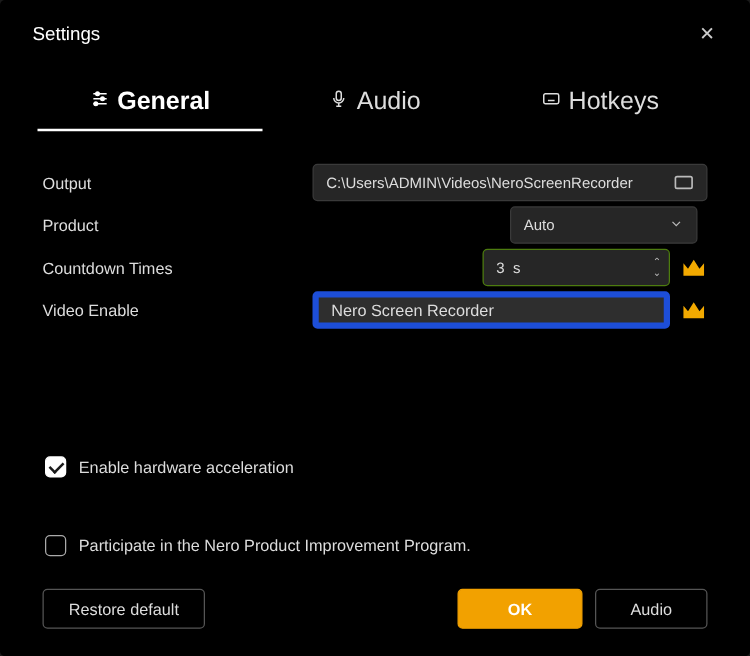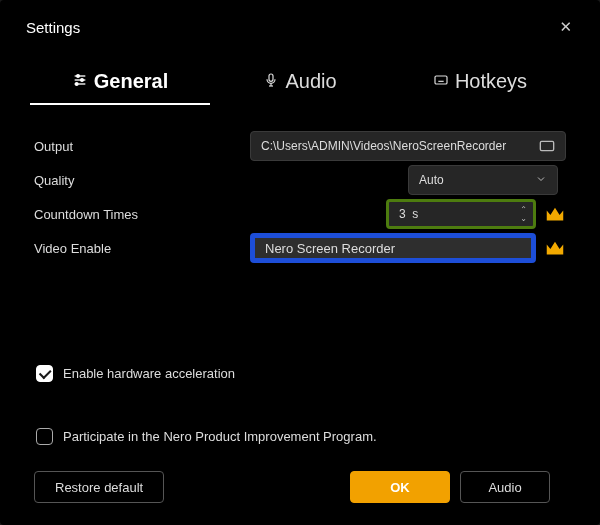--- a/index.html
+++ b/index.html
@@ -97,21 +97,21 @@
   .browse-ico { margin-left: 8px; color: #bbb; display:flex; }
   .chev { color: #bbb; }
   .narrow { max-width: 150px; }
   .filler { flex: 0; width: 22px; height: 18px; }
   .crown { width: 22px; height: 18px; color: #f2a900; }
   .stepper {
     flex: 1;
     max-width: 150px;
     height: 30px;
     background: #262626;
-    border: 3px solid #4d7c0f;
+    border: 1px solid #4d7c0f;
     border-radius: 4px;
     display: flex;
     align-items: center;
     padding: 0 6px 0 10px;
     color: #ddd;
     font-size: 12px;
   }
   .stepper .val { flex: 1; }
   .stepper .arrows {
     display: flex; flex-direction: column;
@@ -158,21 +158,21 @@
     content: "";
     width: 5px; height: 9px;
     border: solid #1a1a1a;
     border-width: 0 2px 2px 0;
     transform: rotate(45deg) translateY(-1px);
   }
   .footer {
     display: flex;
     align-items: center;
     gap: 10px;
-    padding: 16px 50px 22px 34px;
+    padding: 16px 34px 22px 34px;
   }
   .btn {
     height: 32px;
     padding: 0 20px;
     border-radius: 4px;
     border: 1px solid #555;
     background: transparent;
     color: #ddd;
     display: flex;
     align-items: center;
@@ -248,21 +248,21 @@
           <span class="browse-ico">
             <svg width="16" height="12" viewBox="0 0 24 18" fill="none" stroke="currentColor" stroke-width="2">
               <rect x="2" y="2" width="20" height="14" rx="2"></rect>
             </svg>
           </span>
         </div>
       </div>
     </div>
 
     <div class="row">
-      <div class="label">Quality</div>
+      <div class="label">Product</div>
       <div class="filler"></div>
       <div class="ctl-wrap" style="justify-content:flex-end;">
         <div class="select narrow">
           <span>Auto</span>
           <span class="chev">
             <svg width="12" height="12" viewBox="0 0 24 24" fill="none" stroke="currentColor" stroke-width="2">
                 <polyline points="6 9 12 15 18 9"></polyline>
               </svg>
           </span>
         </div>

